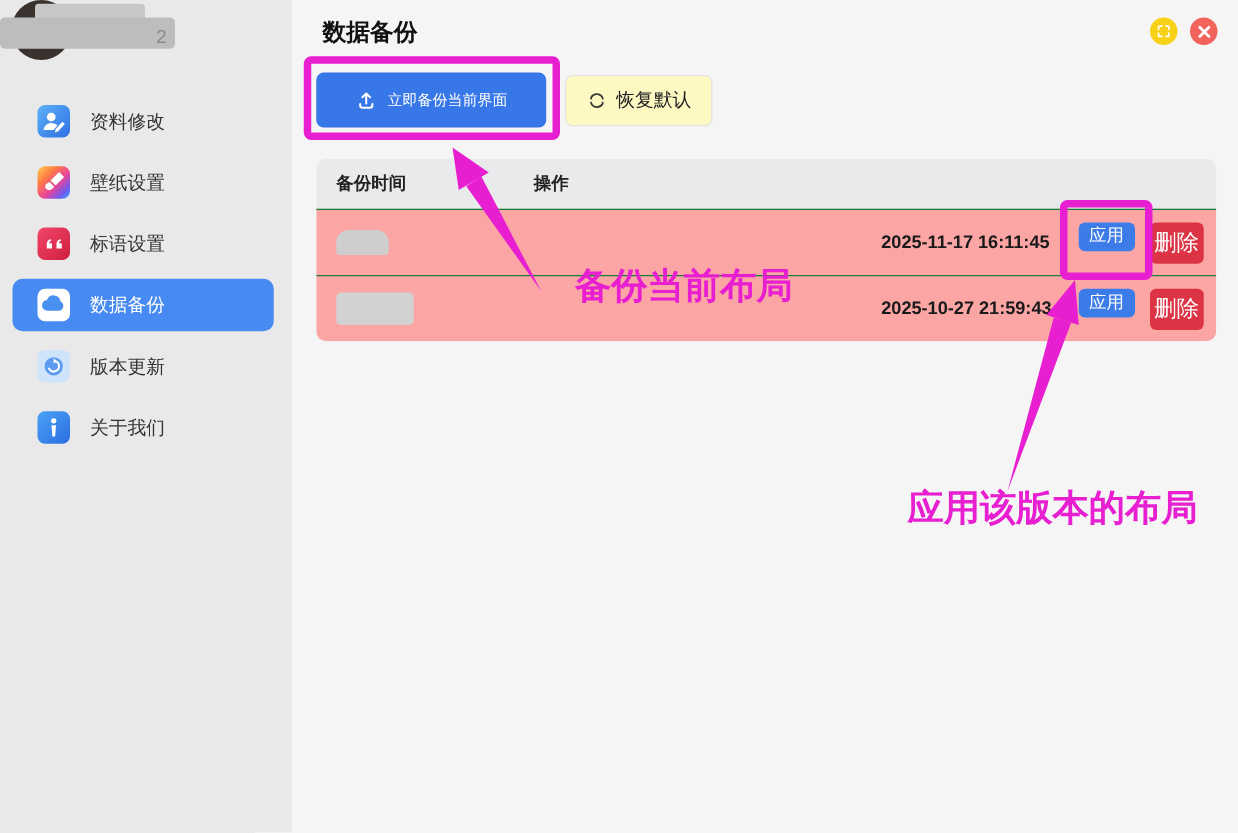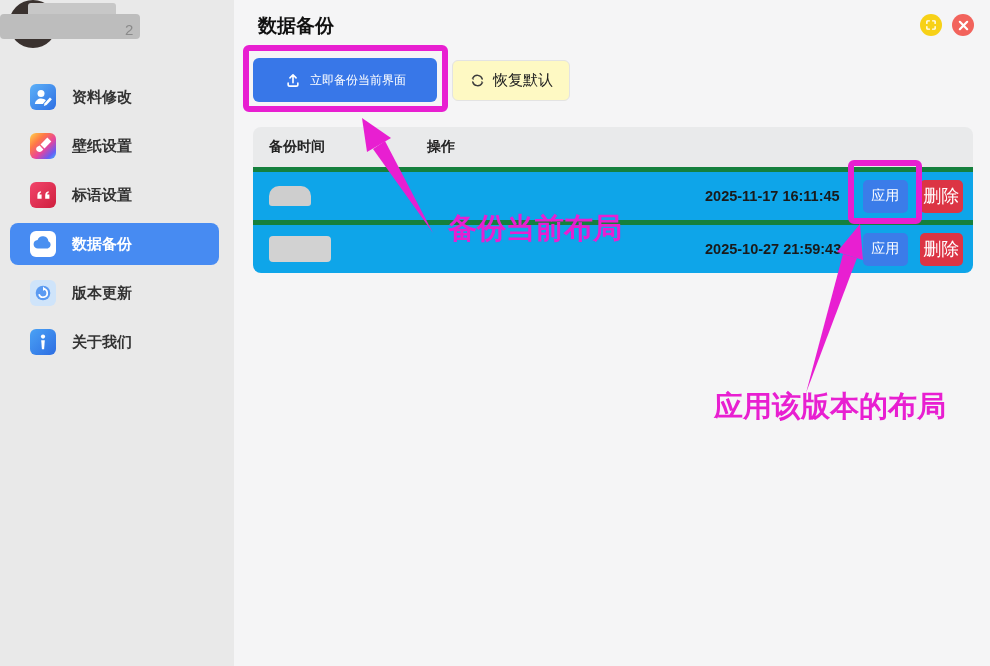--- a/index.html
+++ b/index.html
@@ -12,21 +12,21 @@
     background:#e9e9e9; }
   .avatar-zone { position:relative; height:58px; margin-bottom:18px; }
   .avatar-circle { position:absolute; left:9px; top:0; width:48px; height:48px;
     border-radius:50%; background:#3a322f; }
   .blur-bar-1 { position:absolute; left:28px; top:3px; width:88px; height:14px;
     background:#c7c7c7; border-radius:3px; }
   .blur-bar-2 { position:absolute; left:0; top:14px; width:140px; height:25px;
     background:#bdbdbd; border-radius:4px; }
   .user-badge { position:absolute; left:125px; top:21px; font-size:15px; color:#8a8a8a; }
 
-  .menu { display:flex; flex-direction:column;font-weight:bold; }
+  .menu { display:flex; flex-direction:column; }
   .menu-item { display:flex; align-items:center; height:42px;
     margin:0 15px 7px 10px; padding-left:20px; border-radius:8px;
     color:#333; font-size:15px; cursor:pointer; }
   .menu-item .app-icon { width:26px; height:26px; border-radius:6px;
     margin-right:16px; display:flex; align-items:center; justify-content:center;
     flex:none; }
   .menu-item.selected { background:#478bf2; color:#fff; }
 
   .ic-profile  { background:linear-gradient(135deg,#5db1f8,#2e6fe3); }
   .ic-wall     { background:linear-gradient(135deg,#ffd34d 0%,#ff7a45 30%,#e8459a 58%,#6b5bf2 82%,#37b6ff 100%); }
@@ -54,40 +54,40 @@
   .btn-secondary { position:absolute; left:218px; top:60px; width:118px; height:41px;
     background:#fef9c3; color:#222; border:1px solid #e3e3e3; border-radius:6px;
     font-size:15px; display:flex; align-items:center; justify-content:center; gap:7px;
     cursor:pointer; font-family:inherit; }
 
   
   .table-card { position:absolute; left:19px; top:127px; width:720px;
     border-radius:8px; overflow:hidden; }
   .t-row { display:flex; align-items:center; padding:0 10px 0 16px; }
   .t-head { height:40px; background:#e9eaeb; font-weight:bold; font-size:14px; color:#222; }
-  .t-body-row { height:53px; background:#0ea5e9; border-top:5px solid #15803d;
+  .t-body-row { height:53px; background:#fca5a5; border-top:1px solid #15803d;
     font-size:14.5px; color:#1a1a1a; }
   .col-name { flex:1; display:flex; align-items:center; }
   .col-time { width:158px; font-weight:600; }
   .col-ops  { width:100px; display:flex; gap:12px; }
   .blob { background:#cecece; }
   .blob-1 { width:42px; height:20px; border-radius:10px 10px 3px 3px; }
   .blob-2 { width:62px; height:26px; border-radius:4px; background:#d2d2d2; }
-  .btn-apply { width:45px; height:33px; background:#3b7ce9; color:#fff; border:none;
+  .btn-apply { width:45px; height:23px; background:#3b7ce9; color:#fff; border:none;
     border-radius:5px; font-size:14px; cursor:pointer; font-family:inherit; }
   .btn-delete { width:44px; height:33px; background:#dc3444; color:#fff; border:none;
     border-radius:5px; font-size:18px; cursor:pointer; font-family:inherit; }
 
   
   .hl-box { position:absolute; border:6px solid #e81fd1; border-radius:6px;
     pointer-events:none; }
   .hl-box-backup { left:243px; top:45px; width:205px; height:67px; }
   .hl-box-apply  { left:848px; top:160px; width:74px; height:64px; }
   .ann-text { position:absolute; color:#e81fd1; font-size:29px; font-weight:600;
-    pointer-events:none; white-space:nowrap; }
+    pointer-events:none; white-space:nowrap;margin-left:12px; }
   .ann-text-backup { left:448px; top:209px; }
   .ann-text-apply  { left:714px; top:387px; }
   .ann-arrows { position:absolute; left:0; top:0; width:990px; height:666px;
     pointer-events:none; }
 </style>
 </head>
 <body>
 
 <aside class="sidebar">
   <div class="avatar-zone">

